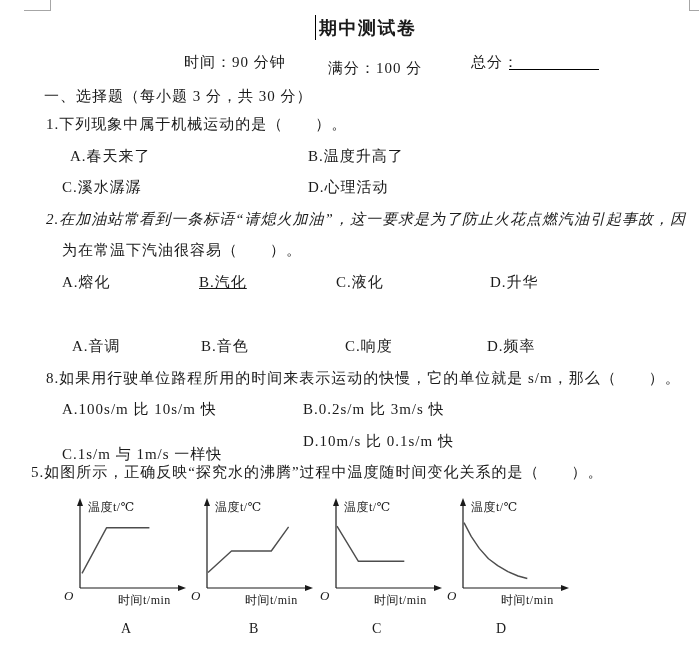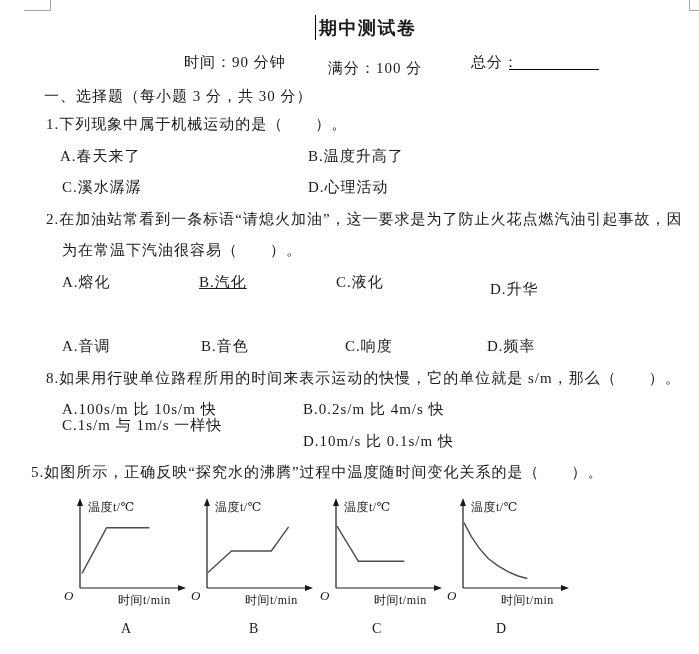--- a/index.html
+++ b/index.html
@@ -33,41 +33,41 @@
   <div class="title">期中测试卷</div>
 
   <div class="line" style="left:168px;top:53px;">时间：90 分钟</div>
   <div class="line" style="left:312px;top:59px;">满分：100 分</div>
   <div class="line" style="left:455px;top:53px;">总分：</div>
   <div class="blank"></div>
 
   <div class="line" style="left:28px;top:87px;">一、选择题（每小题 3 分，共 30 分）</div>
 
   <div class="line" style="left:30px;top:115px;">1.下列现象中属于机械运动的是（　　）。</div>
-  <div class="line" style="left:44px;top:147px;">A.春天来了</div>
+  <div class="line" style="left:54px;top:147px;">A.春天来了</div>
   <div class="line" style="left:292px;top:147px;">B.温度升高了</div>
   <div class="line" style="left:46px;top:178px;">C.溪水潺潺</div>
   <div class="line" style="left:292px;top:178px;">D.心理活动</div>
 
-  <div class="line" style="left:30px;top:210px;">2.在加油站常看到一条标语“请熄火加油”，这一要求是为了防止火花点燃汽油引起事故，因</div>
+  <div class="line" style="left:30px;top:210px;font-style:italic;">2.在加油站常看到一条标语“请熄火加油”，这一要求是为了防止火花点燃汽油引起事故，因</div>
   <div class="line" style="left:46px;top:241px;">为在常温下汽油很容易（　　）。</div>
   <div class="line" style="left:46px;top:273px;">A.熔化</div>
   <div class="line" style="left:183px;top:273px;text-decoration:underline;">B.汽化</div>
   <div class="line" style="left:320px;top:273px;">C.液化</div>
-  <div class="line" style="left:474px;top:280px;">D.升华</div>
+  <div class="line" style="left:474px;top:273px;">D.升华</div>
 
-  <div class="line" style="left:46px;top:337px;">A.音调</div>
+  <div class="line" style="left:56px;top:337px;">A.音调</div>
   <div class="line" style="left:185px;top:337px;">B.音色</div>
   <div class="line" style="left:329px;top:337px;">C.响度</div>
   <div class="line" style="left:471px;top:337px;">D.频率</div>
 
   <div class="line" style="left:30px;top:369px;">8.如果用行驶单位路程所用的时间来表示运动的快慢，它的单位就是 s/m，那么（　　）。</div>
   <div class="line" style="left:46px;top:400px;">A.100s/m 比 10s/m 快</div>
-  <div class="line" style="left:287px;top:400px;">B.0.2s/m 比 4m/s 快</div>
-  <div class="line" style="left:46px;top:416px;">C.1s/m 与 1m/s 一样快</div>
+  <div class="line" style="left:287px;top:400px;">B.0.2s/m 比 3m/s 快</div>
+  <div class="line" style="left:46px;top:445px;">C.1s/m 与 1m/s 一样快</div>
   <div class="line" style="left:287px;top:432px;">D.10m/s 比 0.1s/m 快</div>
 
   <div class="line" style="left:15px;top:463px;">5.如图所示，正确反映“探究水的沸腾”过程中温度随时间变化关系的是（　　）。</div>
 
   <svg class="mini-chart" width="140" height="122" style="left:40px;">
     <line x1="24" y1="94" x2="24" y2="10"></line>
     <polygon points="24,4 21,12 27,12"></polygon>
     <line x1="24" y1="94" x2="123" y2="94"></line>
     <polygon points="130,94 122,91 122,97"></polygon>
     <text x="32" y="17">温度t/℃</text>

